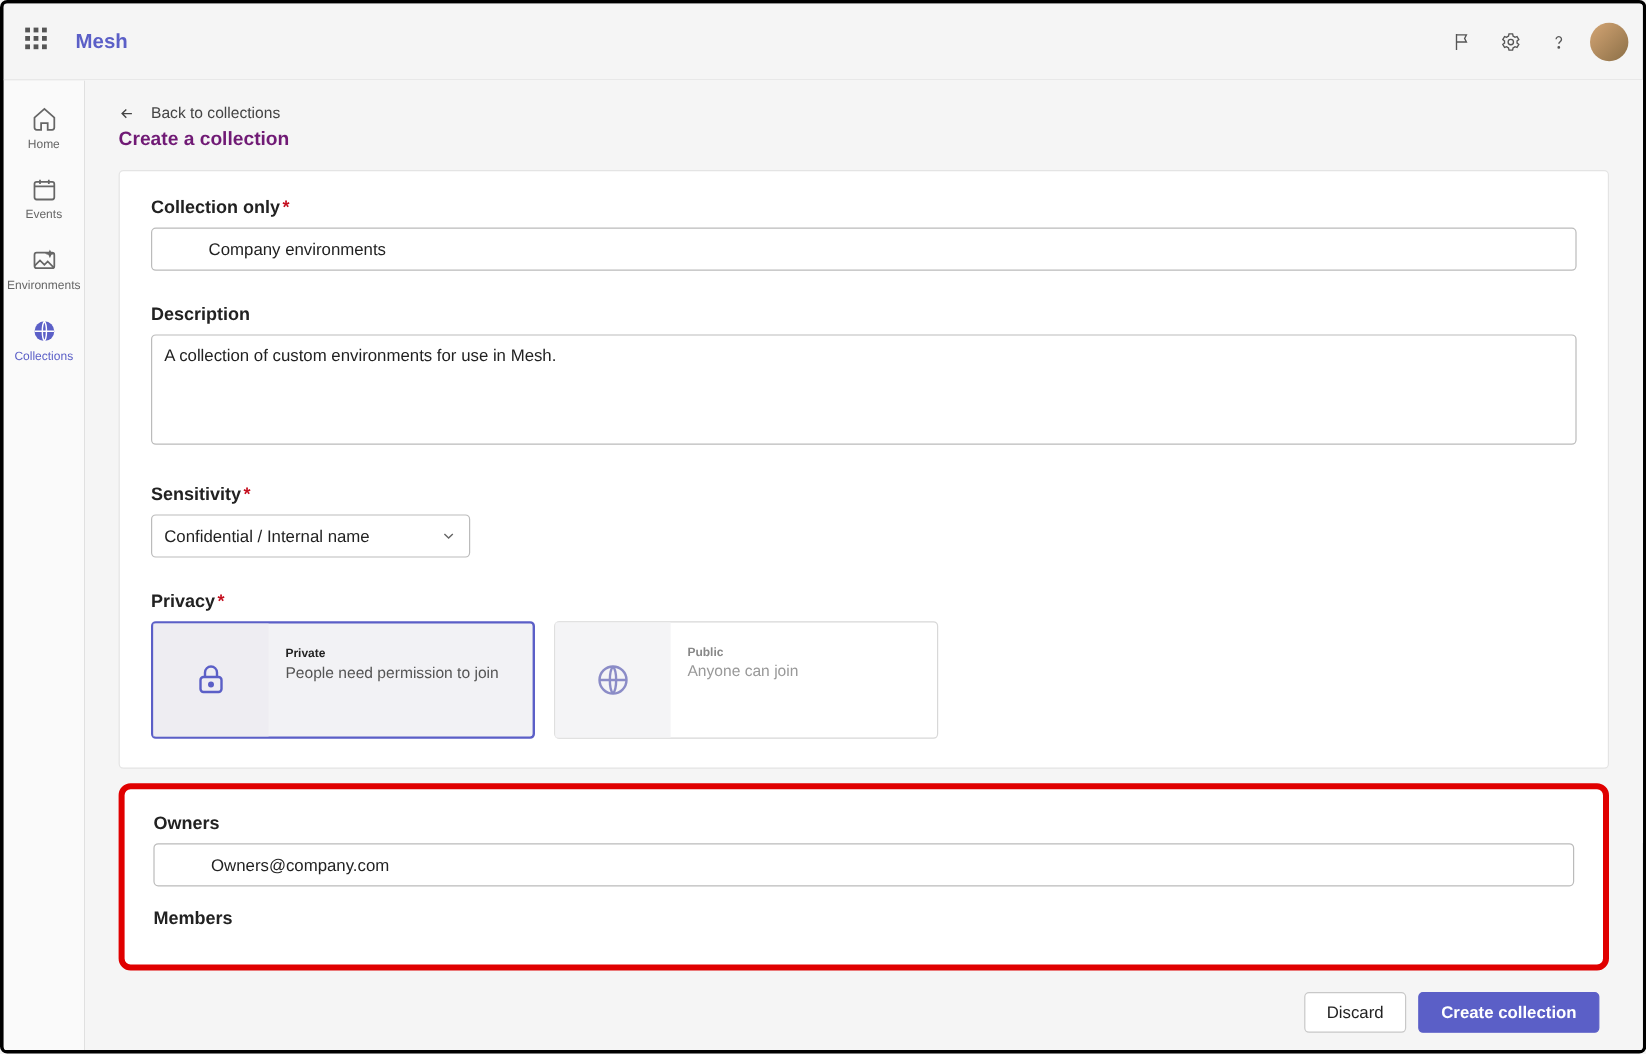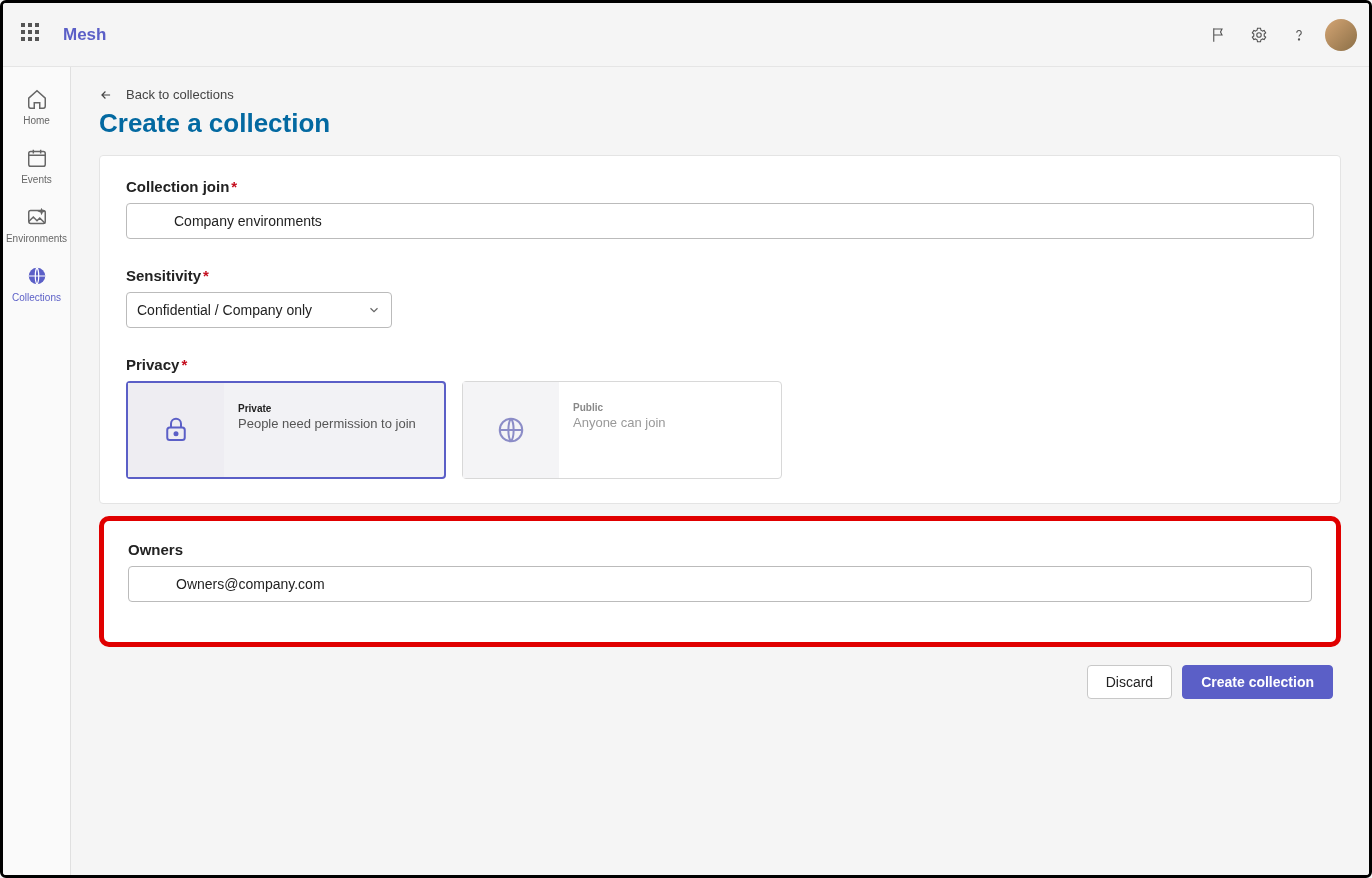--- a/index.html
+++ b/index.html
@@ -45,21 +45,21 @@
 .rail-item {
   width:68px; padding:8px 0 12px; display:flex; flex-direction:column;
   align-items:center; gap:4px; cursor:pointer; color:#666; font-size:10px;
 }
 .rail-item.active { color:#5b5fc7; }
 .rail-icon { width:24px; height:24px; display:flex; align-items:center; justify-content:center; }
 
 
 .main { flex:1; overflow-y:auto; padding:20px 28px 4px; background:#f5f5f5; }
 .back-link { display:inline-flex; align-items:center; gap:13px; color:#444; font-size:13px; cursor:pointer; margin-bottom:6px; }
-.page-title { font-size:26px; font-weight:600; color:#0369a1; margin-bottom:16px; }
+.page-title { font-size:16px; font-weight:600; color:#701a75; margin-bottom:16px; }
 
 .card {
   background:#fff; border:1px solid #e4e4e4; border-radius:4px;
   padding:22px 26px 24px; margin-bottom:12px;
 }
 .highlight-card { border:5px solid #e00000; border-radius:10px; padding:20px 24px 22px; }
 
 .field-label { font-size:15px; font-weight:600; color:#222; margin-bottom:8px; display:block; }
 .req { color:#c50f1f; margin-left:2px; font-weight:600; }
 .text-input, .text-area, .select-box {
@@ -187,32 +187,36 @@
             <path d="M19 12H5M11 6l-6 6 6 6"></path>
           </svg>
         <span>Back to collections</span>
       </div>
       <h1 class="page-title">Create a collection</h1>
 
       
       <div class="card">
         <div class="field-block">
           <label class="field-label">
-            <span>Collection join</span><span class="req">*</span>
+            <span>Collection only</span><span class="req">*</span>
           </label>
           <input class="text-input" value="Company environments" style="">
         </div>
 
+        <div class="field-block">
+          <label class="field-label">Description</label>
+          <textarea class="text-area" style="">A collection of custom environments for use in Mesh.</textarea>
+        </div>
 
         <div class="field-block">
           <label class="field-label">
             <span>Sensitivity</span><span class="req">*</span>
           </label>
           <div class="select-box">
-            <span>Confidential / Company only</span>
+            <span>Confidential / Internal name</span>
             <span class="chev">
               <svg width="14" height="14" viewBox="0 0 24 24" fill="none" stroke="currentColor" stroke-width="2">
                   <path d="M6 9l6 6 6-6"></path>
                 </svg>
             </span>
           </div>
         </div>
 
         <div class="field-block" style="margin-bottom:0;">
           <label class="field-label">
@@ -248,20 +252,21 @@
         </div>
       </div>
 
       
       <div class="card highlight-card">
         <div class="field-block" style="margin-bottom:18px;">
           <label class="field-label">Owners</label>
           <input class="text-input" value="Owners@company.com" style="">
         </div>
         <div class="field-block" style="margin-bottom:0;">
+          <label class="field-label">Members</label>
         </div>
       </div>
 
       
       <div class="footer-row">
         <button class="btn btn-secondary">Discard</button>
         <button class="btn btn-primary">Create collection</button>
       </div>
     </div>
   </div>

